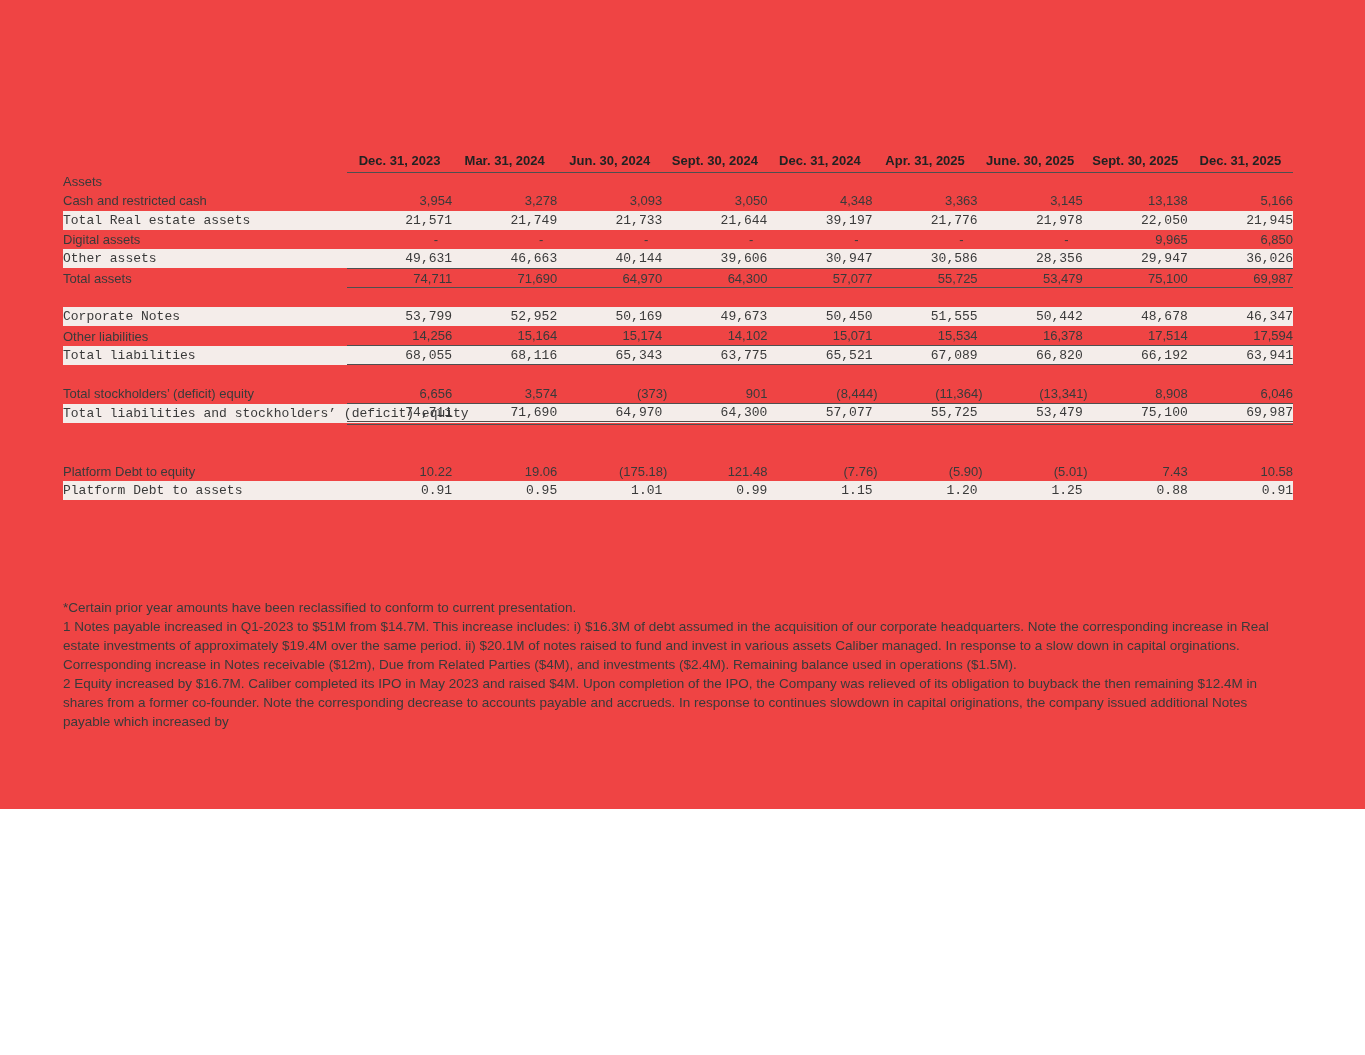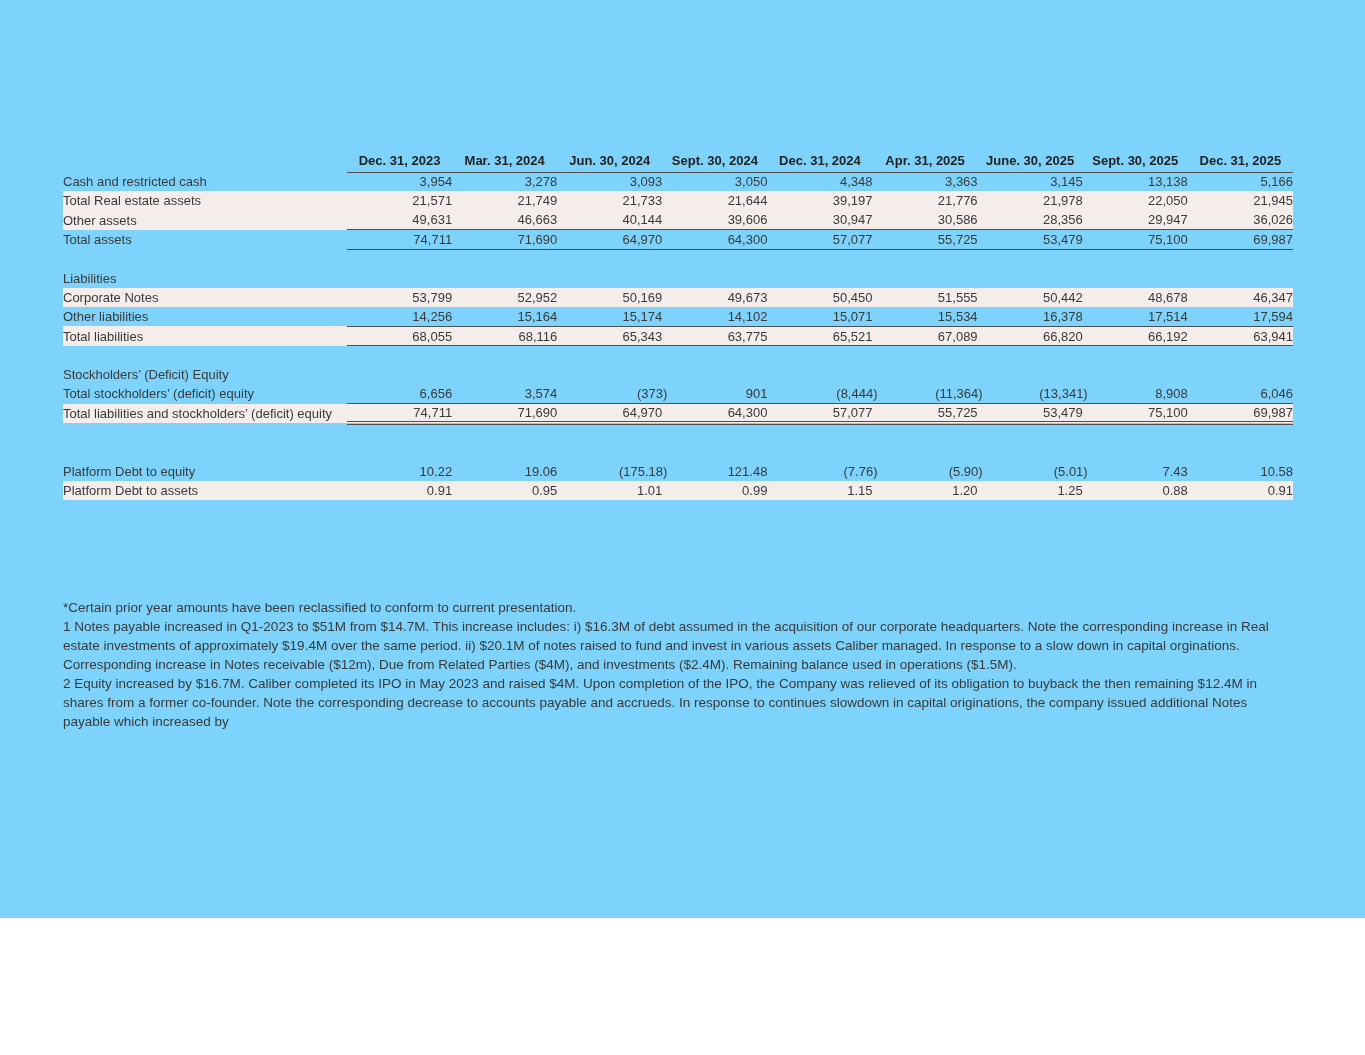--- a/index.html
+++ b/index.html
@@ -9,22 +9,22 @@
   }
   *{box-sizing:border-box;margin:0;padding:0;}
   html,body{background:#ffffff;}
   body{
     font-family:"Liberation Sans","DejaVu Sans",sans-serif;
     color:var(--text);
   }
   .page{
     position:relative;
     width:1365px;
-    height:918px;
-    background:#7dd3fc;
+    height:809px;
+    background:#ef4444;
     overflow:hidden;
     padding-left:27px;
   }
   table.fin{
     position:absolute;
     left:63px;
     top:148px;
     width:1230px;
     border-collapse:collapse;
     table-layout:fixed;
@@ -52,21 +52,21 @@
   td.lbl{
     text-align:left;
     overflow:visible;
   }
   td.val{
     text-align:right;
     padding-right:4px;
   }
   td.val .dash{margin-right:14px;}
   td.val .neg{margin-right:-5px;}
-  tr.shaded{background:var(--shade);}
+  tr.shaded{background:var(--shade);font-family:Liberation Mono, monospace;}
   tr.b-top td.val{border-top:1.5px solid var(--line);margin-top:40px;}
   tr.b-bottom td.val{border-bottom:1.5px solid var(--line);}
   tr.b-bottom-double td.val{border-bottom:4px double var(--line);}
   .footnotes{
     position:absolute;
     left:63px;
     top:598px;
     width:1222px;
     font-size:13.5px;
     line-height:19px;
@@ -101,20 +101,32 @@
           <th class="col">Sept. 30, 2024</th>
           <th class="col">Dec. 31, 2024</th>
           <th class="col">Apr. 31, 2025</th>
           <th class="col">June. 30, 2025</th>
           <th class="col">Sept. 30, 2025</th>
           <th class="col">Dec. 31, 2025</th>
         </tr>
     </thead>
     <tbody>
         <tr>
+          <td class="lbl">Assets</td>
+          <td class="val"></td>
+          <td class="val"></td>
+          <td class="val"></td>
+          <td class="val"></td>
+          <td class="val"></td>
+          <td class="val"></td>
+          <td class="val"></td>
+          <td class="val"></td>
+          <td class="val"></td>
+        </tr>
+        <tr>
           <td class="lbl">Cash and restricted cash</td>
           <td class="val"><span>3,954</span></td>
           <td class="val"><span>3,278</span></td>
           <td class="val"><span>3,093</span></td>
           <td class="val"><span>3,050</span></td>
           <td class="val"><span>4,348</span></td>
           <td class="val"><span>3,363</span></td>
           <td class="val"><span>3,145</span></td>
           <td class="val"><span>13,138</span></td>
           <td class="val"><span>5,166</span></td>
@@ -124,20 +136,32 @@
           <td class="val"><span>21,571</span></td>
           <td class="val"><span>21,749</span></td>
           <td class="val"><span>21,733</span></td>
           <td class="val"><span>21,644</span></td>
           <td class="val"><span>39,197</span></td>
           <td class="val"><span>21,776</span></td>
           <td class="val"><span>21,978</span></td>
           <td class="val"><span>22,050</span></td>
           <td class="val"><span>21,945</span></td>
         </tr>
+        <tr>
+          <td class="lbl">Digital assets</td>
+          <td class="val"><span class="dash">-</span></td>
+          <td class="val"><span class="dash">-</span></td>
+          <td class="val"><span class="dash">-</span></td>
+          <td class="val"><span class="dash">-</span></td>
+          <td class="val"><span class="dash">-</span></td>
+          <td class="val"><span class="dash">-</span></td>
+          <td class="val"><span class="dash">-</span></td>
+          <td class="val"><span>9,965</span></td>
+          <td class="val"><span>6,850</span></td>
+        </tr>
         <tr class="shaded">
           <td class="lbl">Other assets</td>
           <td class="val"><span>49,631</span></td>
           <td class="val"><span>46,663</span></td>
           <td class="val"><span>40,144</span></td>
           <td class="val"><span>39,606</span></td>
           <td class="val"><span>30,947</span></td>
           <td class="val"><span>30,586</span></td>
           <td class="val"><span>28,356</span></td>
           <td class="val"><span>29,947</span></td>
@@ -160,32 +184,20 @@
           <td class="val"></td>
           <td class="val"></td>
           <td class="val"></td>
           <td class="val"></td>
           <td class="val"></td>
           <td class="val"></td>
           <td class="val"></td>
           <td class="val"></td>
           <td class="val"></td>
         </tr>
-        <tr>
-          <td class="lbl">Liabilities</td>
-          <td class="val"></td>
-          <td class="val"></td>
-          <td class="val"></td>
-          <td class="val"></td>
-          <td class="val"></td>
-          <td class="val"></td>
-          <td class="val"></td>
-          <td class="val"></td>
-          <td class="val"></td>
-        </tr>
         <tr class="shaded">
           <td class="lbl">Corporate Notes</td>
           <td class="val"><span>53,799</span></td>
           <td class="val"><span>52,952</span></td>
           <td class="val"><span>50,169</span></td>
           <td class="val"><span>49,673</span></td>
           <td class="val"><span>50,450</span></td>
           <td class="val"><span>51,555</span></td>
           <td class="val"><span>50,442</span></td>
           <td class="val"><span>48,678</span></td>
@@ -221,32 +233,20 @@
           <td class="val"></td>
           <td class="val"></td>
           <td class="val"></td>
           <td class="val"></td>
           <td class="val"></td>
           <td class="val"></td>
           <td class="val"></td>
           <td class="val"></td>
         </tr>
         <tr>
-          <td class="lbl">Stockholders’ (Deficit) Equity</td>
-          <td class="val"></td>
-          <td class="val"></td>
-          <td class="val"></td>
-          <td class="val"></td>
-          <td class="val"></td>
-          <td class="val"></td>
-          <td class="val"></td>
-          <td class="val"></td>
-          <td class="val"></td>
-        </tr>
-        <tr>
           <td class="lbl">Total stockholders’ (deficit) equity</td>
           <td class="val"><span>6,656</span></td>
           <td class="val"><span>3,574</span></td>
           <td class="val"><span class="neg">(373)</span></td>
           <td class="val"><span>901</span></td>
           <td class="val"><span class="neg">(8,444)</span></td>
           <td class="val"><span class="neg">(11,364)</span></td>
           <td class="val"><span class="neg">(13,341)</span></td>
           <td class="val"><span>8,908</span></td>
           <td class="val"><span>6,046</span></td>

